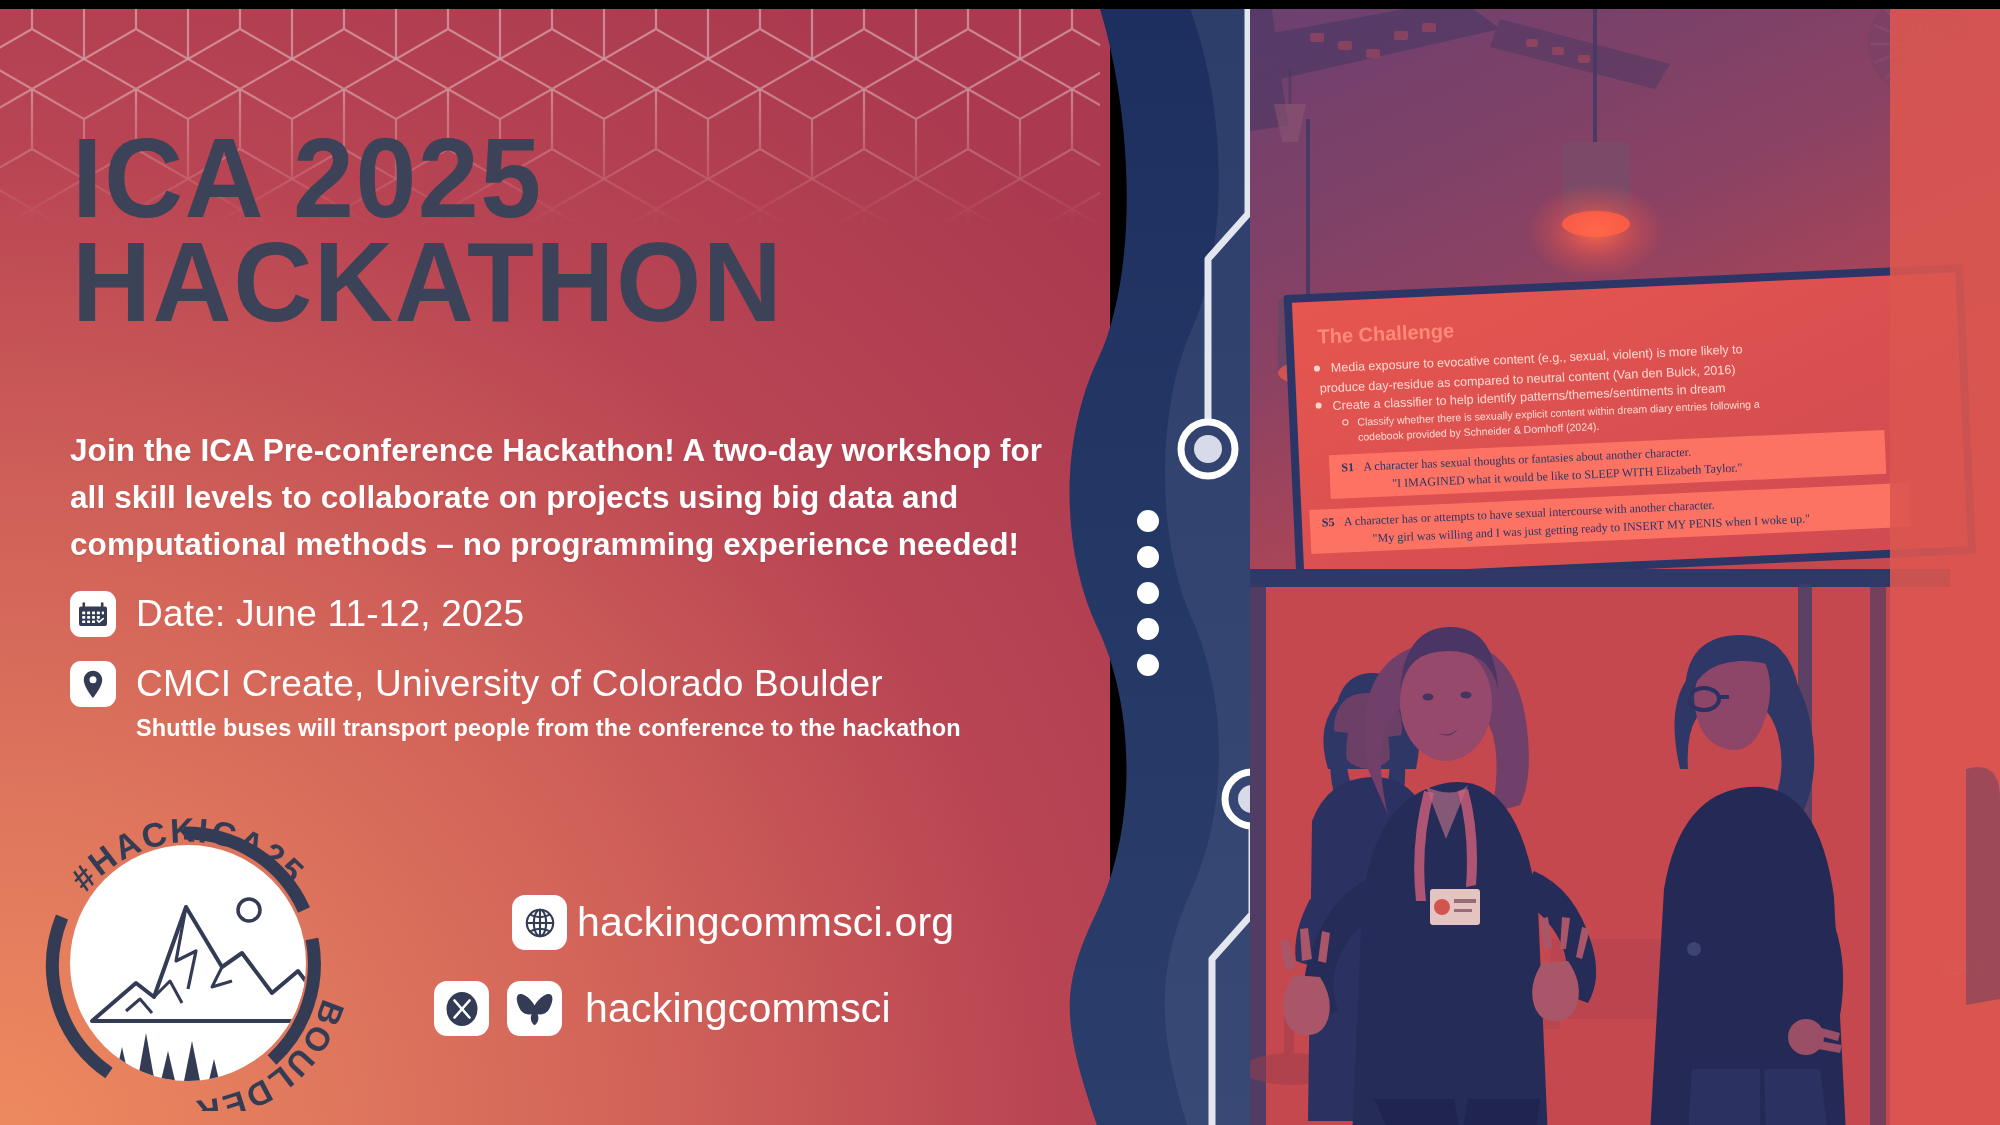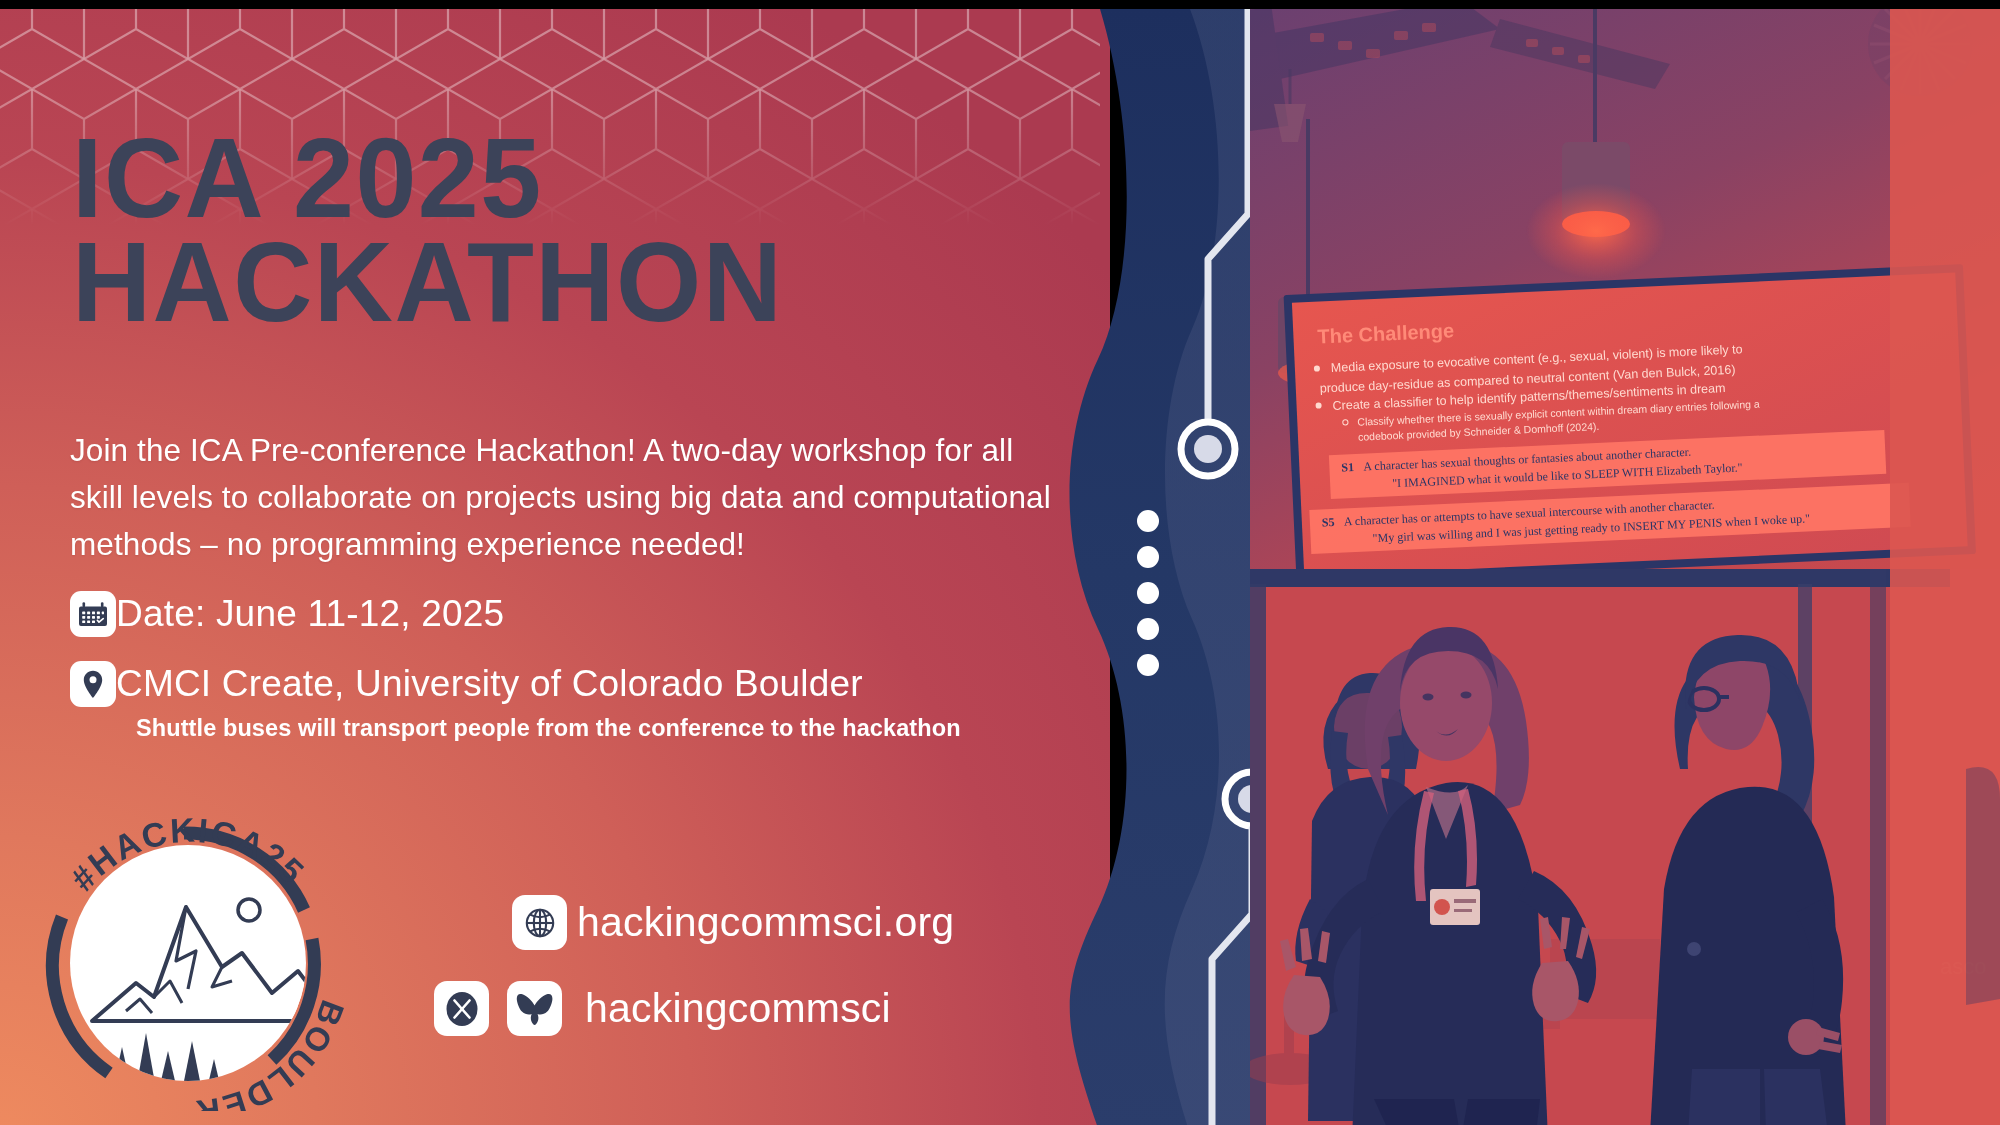--- a/index.html
+++ b/index.html
@@ -30,26 +30,26 @@
     color:#3c4359;
     font-family:"Liberation Sans Narrow","Liberation Sans", sans-serif;
     font-weight:700; font-size:113px; line-height:.92;
     letter-spacing:1.5px; text-transform:uppercase;
     transform:scaleX(.97); transform-origin:left top;
   }
   #headline .line { display:block; white-space:nowrap; }
 
   #lede {
     position:absolute; left:70px; top:418px; width:1000px;
-    color:#ffffff; font-size:31.5px; line-height:1.49; font-weight:400;
+    color:#ffffff; font-size:31.5px; line-height:1.49; font-weight:700;
     letter-spacing:.1px;
     text-shadow:0 1px 2px rgba(120,40,40,.18);
   }
 
-  .info-row { position:absolute; display:flex; align-items:center; }
+  .info-row { position:absolute; display:flex; align-items:center; gap:20px; }
   #date-row { left:70px; top:582px; }
   #loc-row  { left:70px; top:652px; }
 
   .icon-tile {
     width:46px; height:46px; flex:0 0 46px; border-radius:11px;
     background:#ffffff; display:flex; align-items:center; justify-content:center;
   }
   .icon-tile svg { display:block; }
 
   .info-text { color:#fff; font-size:37px; font-weight:400; letter-spacing:.2px; white-space:nowrap; }

